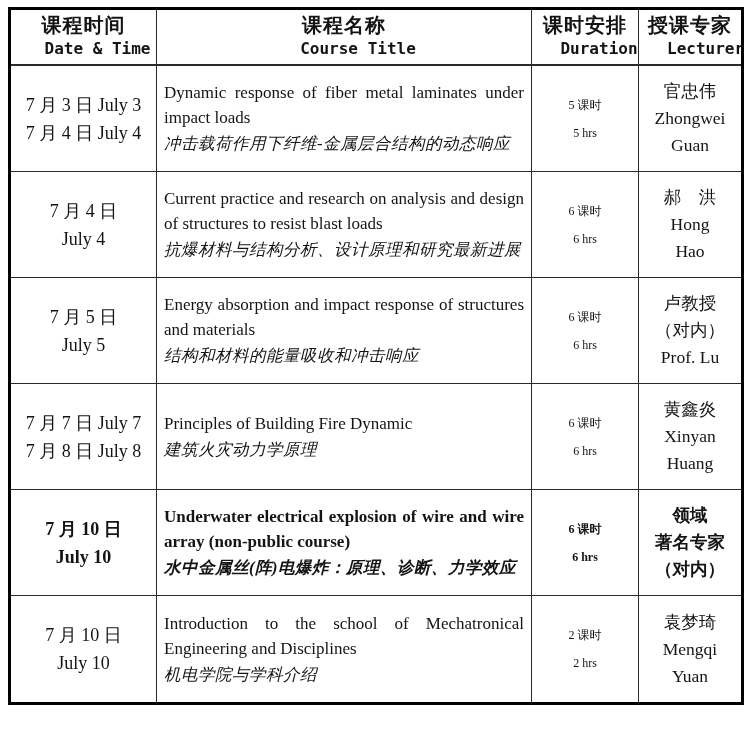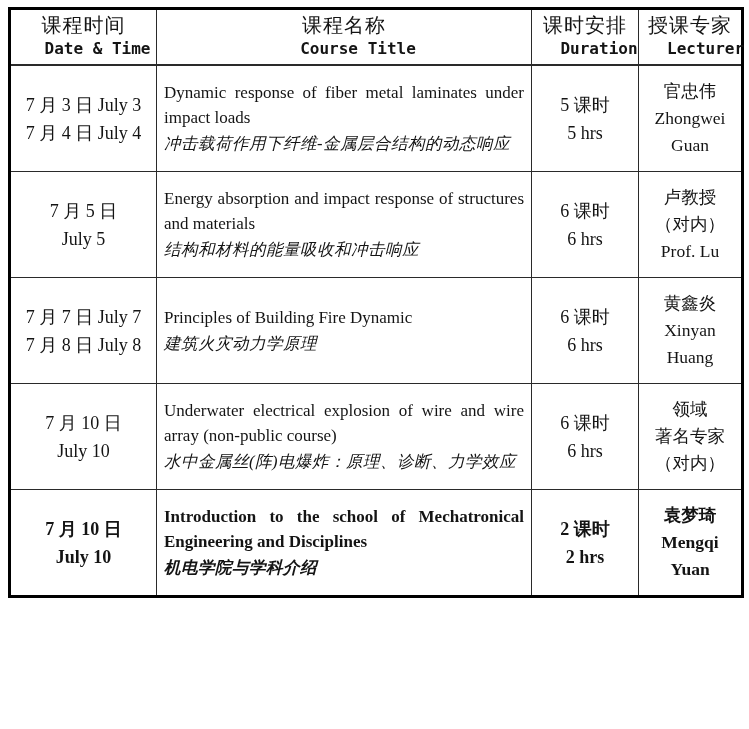--- a/index.html
+++ b/index.html
@@ -31,21 +31,21 @@
     vertical-align: middle;
     text-align: center;
   }
   thead th {
     height: 53px;
     border-bottom-width: 2px;
     padding: 2px 0 4px 0;
   }
   .h-zh {
     font-family: "Liberation Sans", sans-serif;
-    font-weight: normal;
+    font-weight: bold;
     font-size: 20px;
     line-height: 26px;
     letter-spacing: 1px;
   }
   .h-en {
     font-family: "DejaVu Sans Mono", "Liberation Mono", monospace;
     font-weight: bold;
     font-size: 16px;
     line-height: 22px;
     margin-left: 28px;
@@ -74,21 +74,21 @@
     line-height: 25px;
     text-align: justify;
   }
   .course-zh {
     font-style: italic;
     font-size: 16.5px;
     line-height: 27px;
     letter-spacing: 0.5px;
   }
   td.c-dur {
-    font-size: 18px;
+    font-size: 12px;
     line-height: 28px;
   }
   td.c-lect {
     font-size: 17.5px;
     line-height: 27px;
     white-space: pre-line;
     padding: 12px 2px;
   }
 </style>
 </head>
@@ -132,20 +132,35 @@
     </td>
     <td class="c-dur">
       <div>5 课时</div>
       <div>5 hrs</div>
     </td>
     <td class="c-lect">官忠伟
 Zhongwei
 Guan</td>
   </tr>
 
+  <tr>
+    <td class="c-date">7 月 4 日
+July 4</td>
+    <td class="c-course">
+      <div class="course-en">Current practice and research on analysis and design of structures to resist blast loads</div>
+      <div class="course-zh">抗爆材料与结构分析、设计原理和研究最新进展</div>
+    </td>
+    <td class="c-dur">
+      <div>6 课时</div>
+      <div>6 hrs</div>
+    </td>
+    <td class="c-lect">郝　洪
+Hong
+Hao</td>
+  </tr>
 
   <tr>
     <td class="c-date">7 月 5 日
 July 5</td>
     <td class="c-course">
       <div class="course-en">Energy absorption and impact response of structures and materials</div>
       <div class="course-zh">结构和材料的能量吸收和冲击响应</div>
     </td>
     <td class="c-dur">
       <div>6 课时</div>

